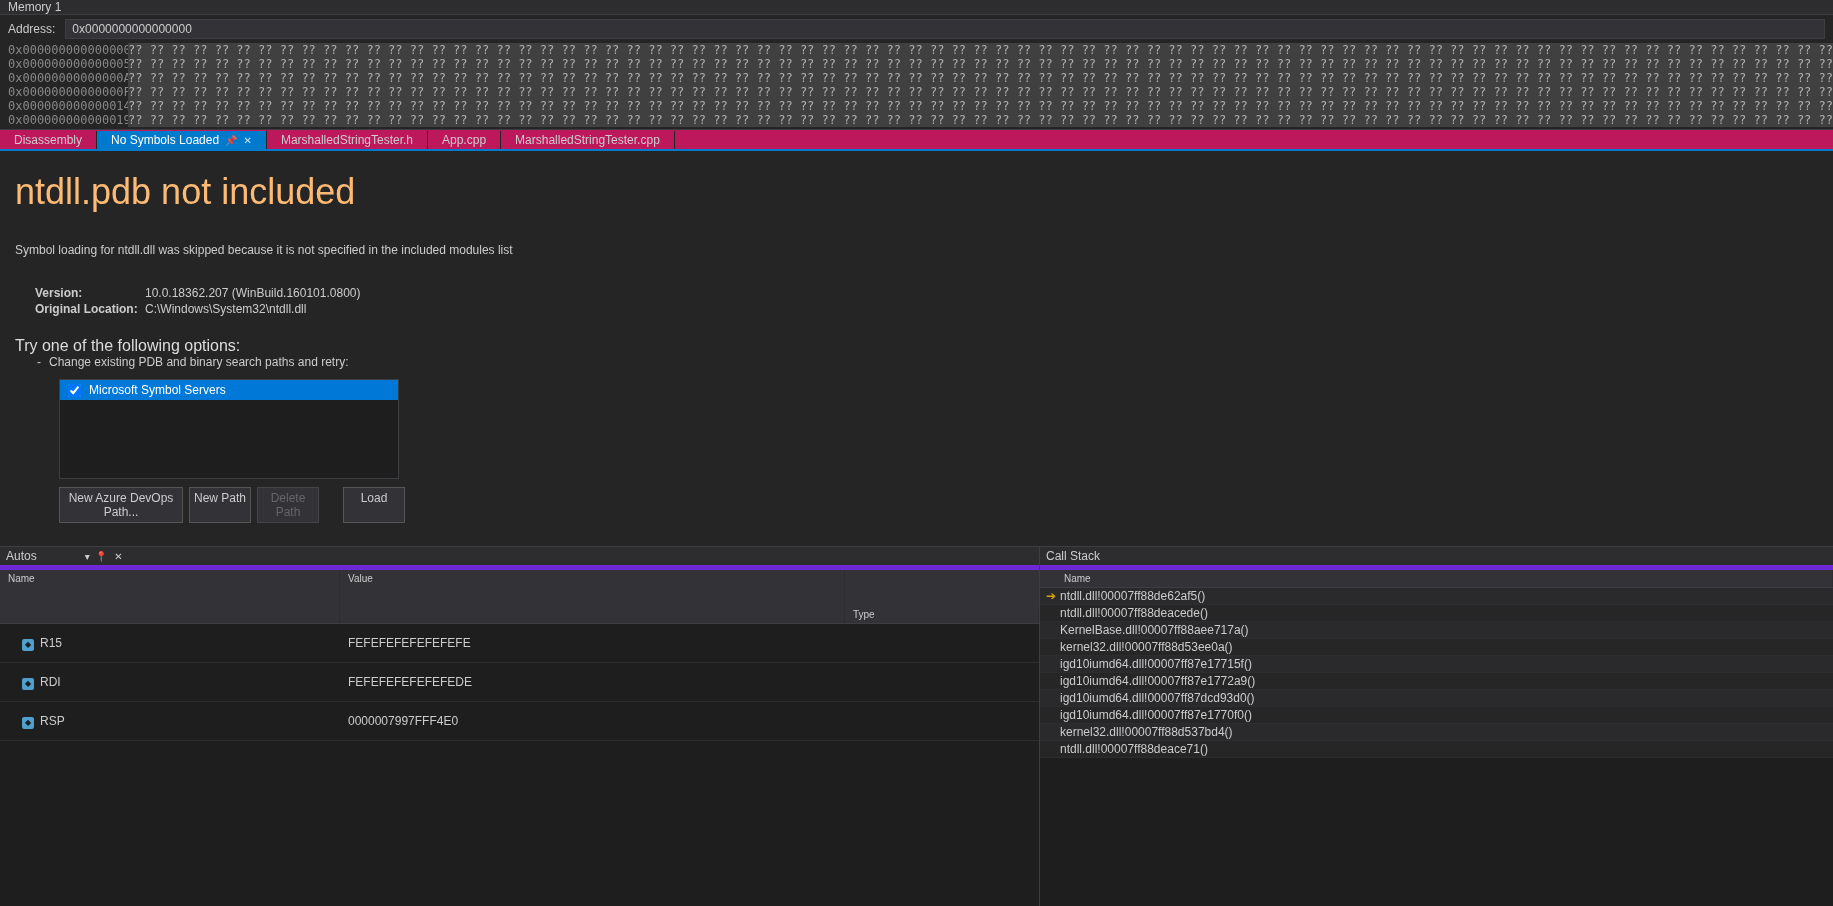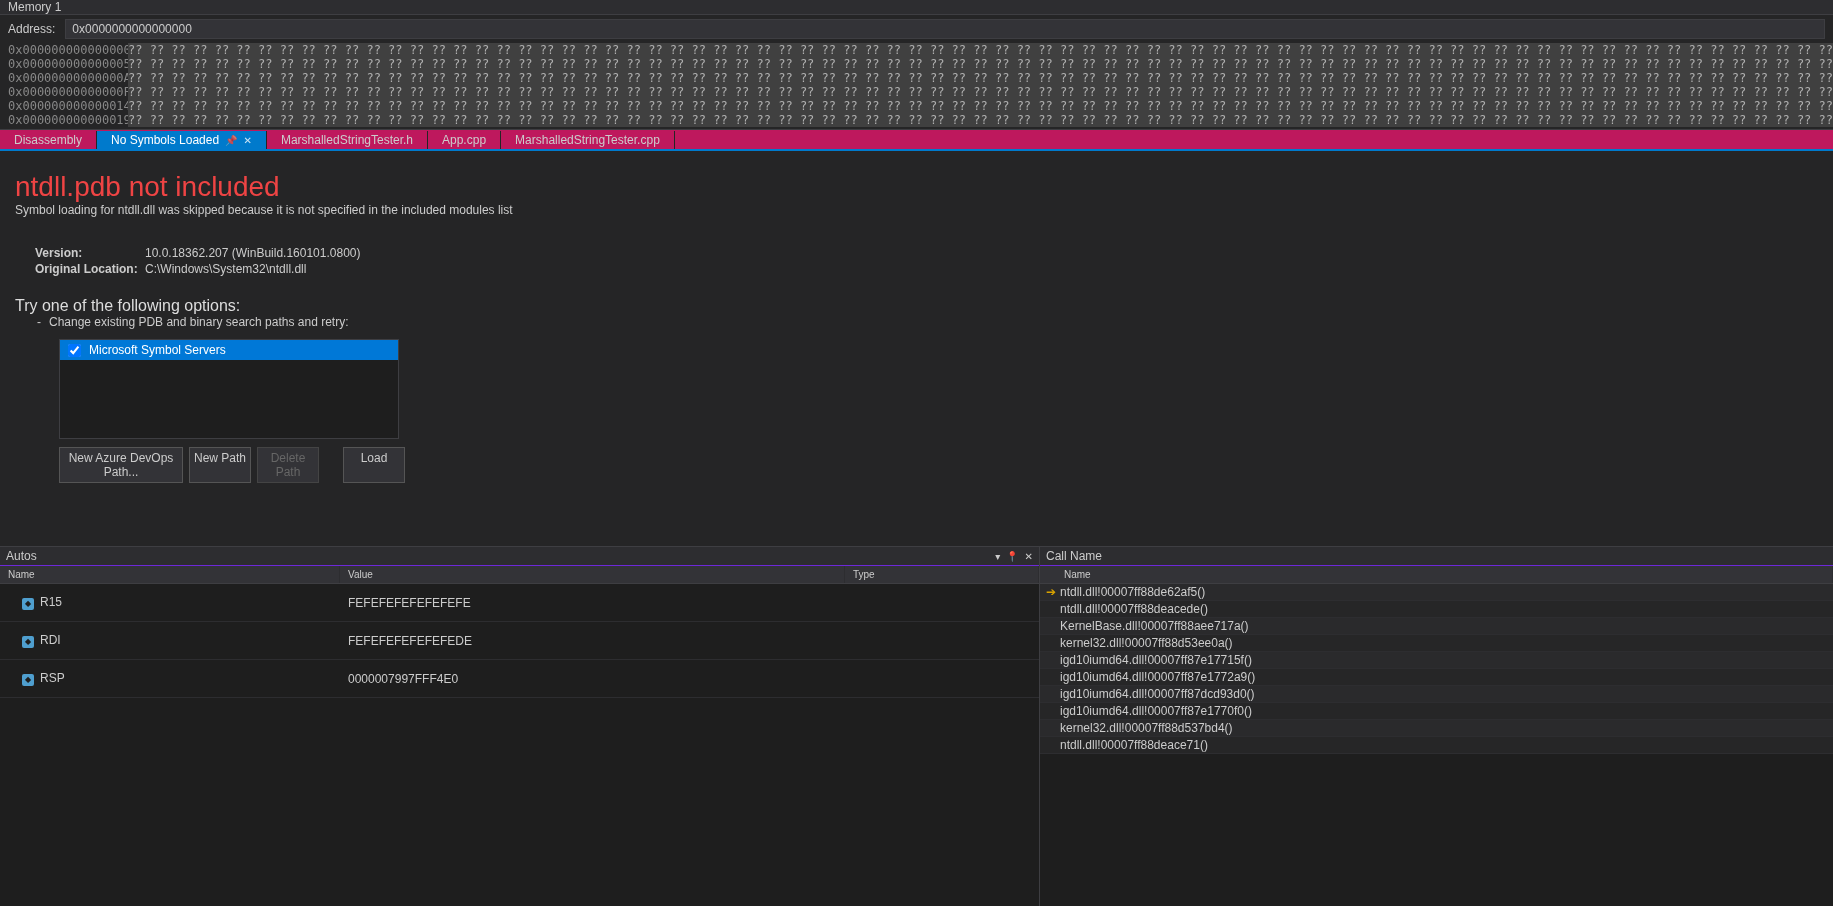--- a/index.html
+++ b/index.html
@@ -73,21 +73,21 @@
 }
 .tab.active { background:#007acc; color:#fff; }
 .tab .pin, .tab .close { font-size:10px; opacity:.8; cursor:pointer; }
 
 .content-panel {
   padding:20px 15px 15px 15px;
   background:#252526;
   flex:1;
   overflow:auto;
 }
-.big-title { font-size:28px; font-weight:400; color:#ef4444; }
+.big-title { font-size:36px; font-weight:400; color:#fdba74; margin-bottom:30px; }
 .subtext { font-size:12px; color:#ccc; margin-bottom:28px; }
 .section-title { font-size:16px; color:#ddd; margin-bottom:8px; }
 .mod-info-row { display:flex; font-size:12px; padding:1px 0 1px 20px; }
 .mod-info-label { font-weight:bold; width:110px; }
 .options-title { font-size:16px; color:#ddd; margin-top:20px; }
 .option-bullet { font-size:12px; margin-left:22px; margin-bottom:10px; display:flex; gap:8px; }
 .symbol-box {
   width:340px;
   height:100px;
   border:1px solid #3e3e42;
@@ -121,45 +121,46 @@
 .btn.load{ width:62px; margin-left:18px;}
 
 .bottom-area {
   display:flex;
   height:360px;
   border-top:1px solid #3e3e42;
 }
 .autos-panel { flex:1; display:flex; flex-direction:column; border-right:1px solid #3e3e42;}
 .callstack-panel { width:793px; display:flex; flex-direction:column;}
 .panel-head {
-  display:flex; align-items:center; justify-content:space-between;
+  display:flex; align-items:center; 
   padding:2px 6px;
   background:#2d2d30;
-  border-bottom:1px solid #6d28d9;
-  font-size:12px;
+  border-bottom:5px solid #6d28d9;
+  font-size:12px;
+  gap:48px;
 }
 .panel-head .tools { display:flex; gap:6px; align-items:center; }
 .mini-icon { font-size:10px; color:#ccc; cursor:pointer; }
 .col-headers {
   display:flex;
   background:#333337;
   border-bottom:1px solid #3e3e42;
   font-size:10px;
 }
 .col-h { padding:3px 8px; border-right:1px solid #2d2d30;}
 .autos-name-col{ width:340px;}
 .autos-value-col{ width:505px;}
-.autos-type-col{ flex:1;}
+.autos-type-col{ flex:1;margin-top:36px;}
 .grid-body{ flex:1; background:#1e1e1e; overflow:auto; }
 .grid-row {
   display:flex;
   border-bottom:1px solid #2d2d30;
   font-size:12px;
   align-items:center;
-  padding:11px 0;
+  padding:1px 0;
 }
 .grid-row .cell{ padding:0 8px; }
 .var-icon{
   display:inline-block;
   width:12px;height:12px;
   background:#4f9fcf;
   border-radius:2px;
   margin-right:6px;
   margin-left:14px;
   font-size:8px;
@@ -279,21 +280,21 @@
         <div class="grid-row">
           <div class="cell autos-name-col"><span class="var-icon">◆</span><span>RSP</span></div>
           <div class="cell autos-value-col">0000007997FFF4E0</div>
           <div class="cell autos-type-col"></div>
         </div>
       </div>
   </div>
 
   <div class="callstack-panel">
     <div class="panel-head">
-      <span>Call Name</span>
+      <span>Call Stack</span>
     </div>
     <div class="col-headers">
       <div class="col-h cs-name-col" style="padding-left:24px">Name</div>
     </div>
     <div class="grid-body" id="callstack-body">
         <div class="cs-row">
           <span class="arrow">➔</span>
           <span class="frame">ntdll.dll!00007ff88de62af5()</span>
         </div>
         <div class="cs-row alt">

